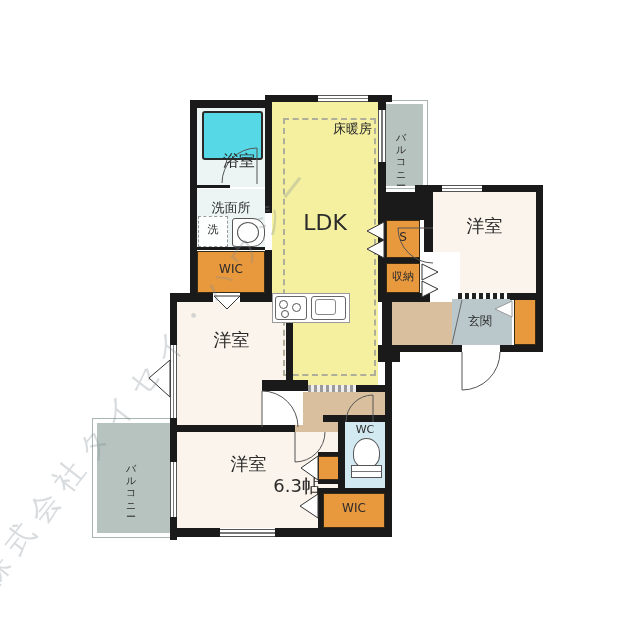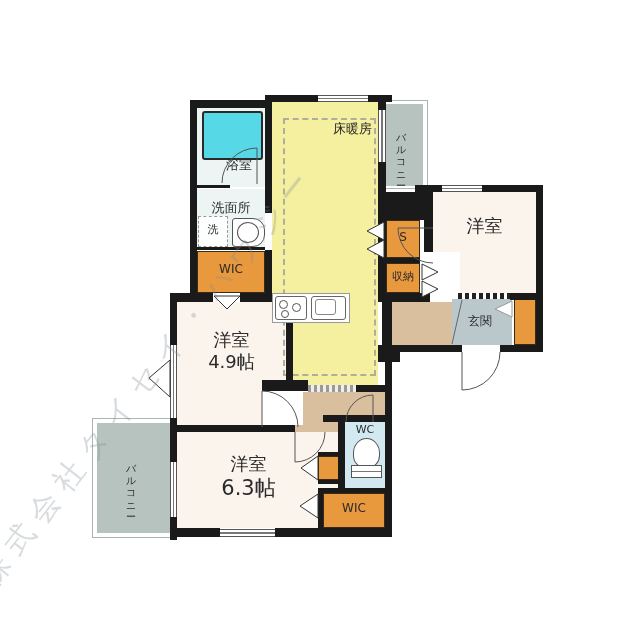--- a/index.html
+++ b/index.html
@@ -144,32 +144,32 @@
       <polygon points="422,264 422,280 438,272"></polygon>
       <polygon points="422,281 422,297 438,289"></polygon>
       <polygon points="214,296 240,296 227,309"></polygon>
       <polygon points="318,456 318,480 301,468"></polygon>
       <polygon points="318,494 318,518 300,506"></polygon>
       <polygon points="170,360 170,397 149,378"></polygon>
       <polygon points="512,301 512,317 495,309" stroke="#999"></polygon>
     </g>
   </svg>
 
-  <div class="label" style="left:197px;top:158px;width:84px;font-size:13px;">浴室</div>
+  <div class="label" style="left:197px;top:152px;width:84px;font-size:16px;">浴室</div>
   <div class="label" style="left:192px;top:201px;width:78px;font-size:13px;">洗面所</div>
   <div class="label" style="left:198px;top:224px;width:30px;font-size:11px;">洗</div>
   <div class="label" style="left:197px;top:263px;width:68px;font-size:12px;">WIC</div>
+  <div class="label" style="left:272px;top:210px;width:106px;font-size:22px;">LDK</div>
   <div class="label" style="left:286px;top:122px;width:86px;font-size:13px;text-align:right;">床暖房</div>
   <div class="label vtext" style="left:395px;top:116px;height:75px;font-size:10px;">バルコニー</div>
   <div class="label" style="left:433px;top:216px;width:103px;font-size:18px;">洋室</div>
   <div class="label" style="left:386px;top:231px;width:34px;font-size:12px;">S</div>
   <div class="label" style="left:386px;top:271px;width:34px;font-size:11px;">収納</div>
   <div class="label" style="left:452px;top:315px;width:56px;font-size:12px;">玄関</div>
   <div class="label" style="left:177px;top:330px;width:109px;font-size:18px;">洋室</div>
-  <div class="label" style="left:177px;top:352px;width:109px;font-size:18px;">4.9帖</div>
   <div class="label vtext" style="left:125px;top:442px;height:85px;font-size:10px;">バルコニー</div>
   <div class="label" style="left:177px;top:454px;width:143px;font-size:18px;">洋室</div>
-  <div class="label" style="left:177px;top:476px;width:143px;font-size:21px;">6.3帖</div>
+  <div class="label" style="left:177px;top:476px;width:143px;font-size:18px;text-align:right;">6.3帖</div>
   <div class="label" style="left:345px;top:424px;width:40px;font-size:11px;">WC</div>
   <div class="label" style="left:323px;top:502px;width:62px;font-size:12px;">WIC</div>
 
   <div id="watermark">株式会社タイセイ・ハウジー</div>
 </div>
 
 </body></html>

